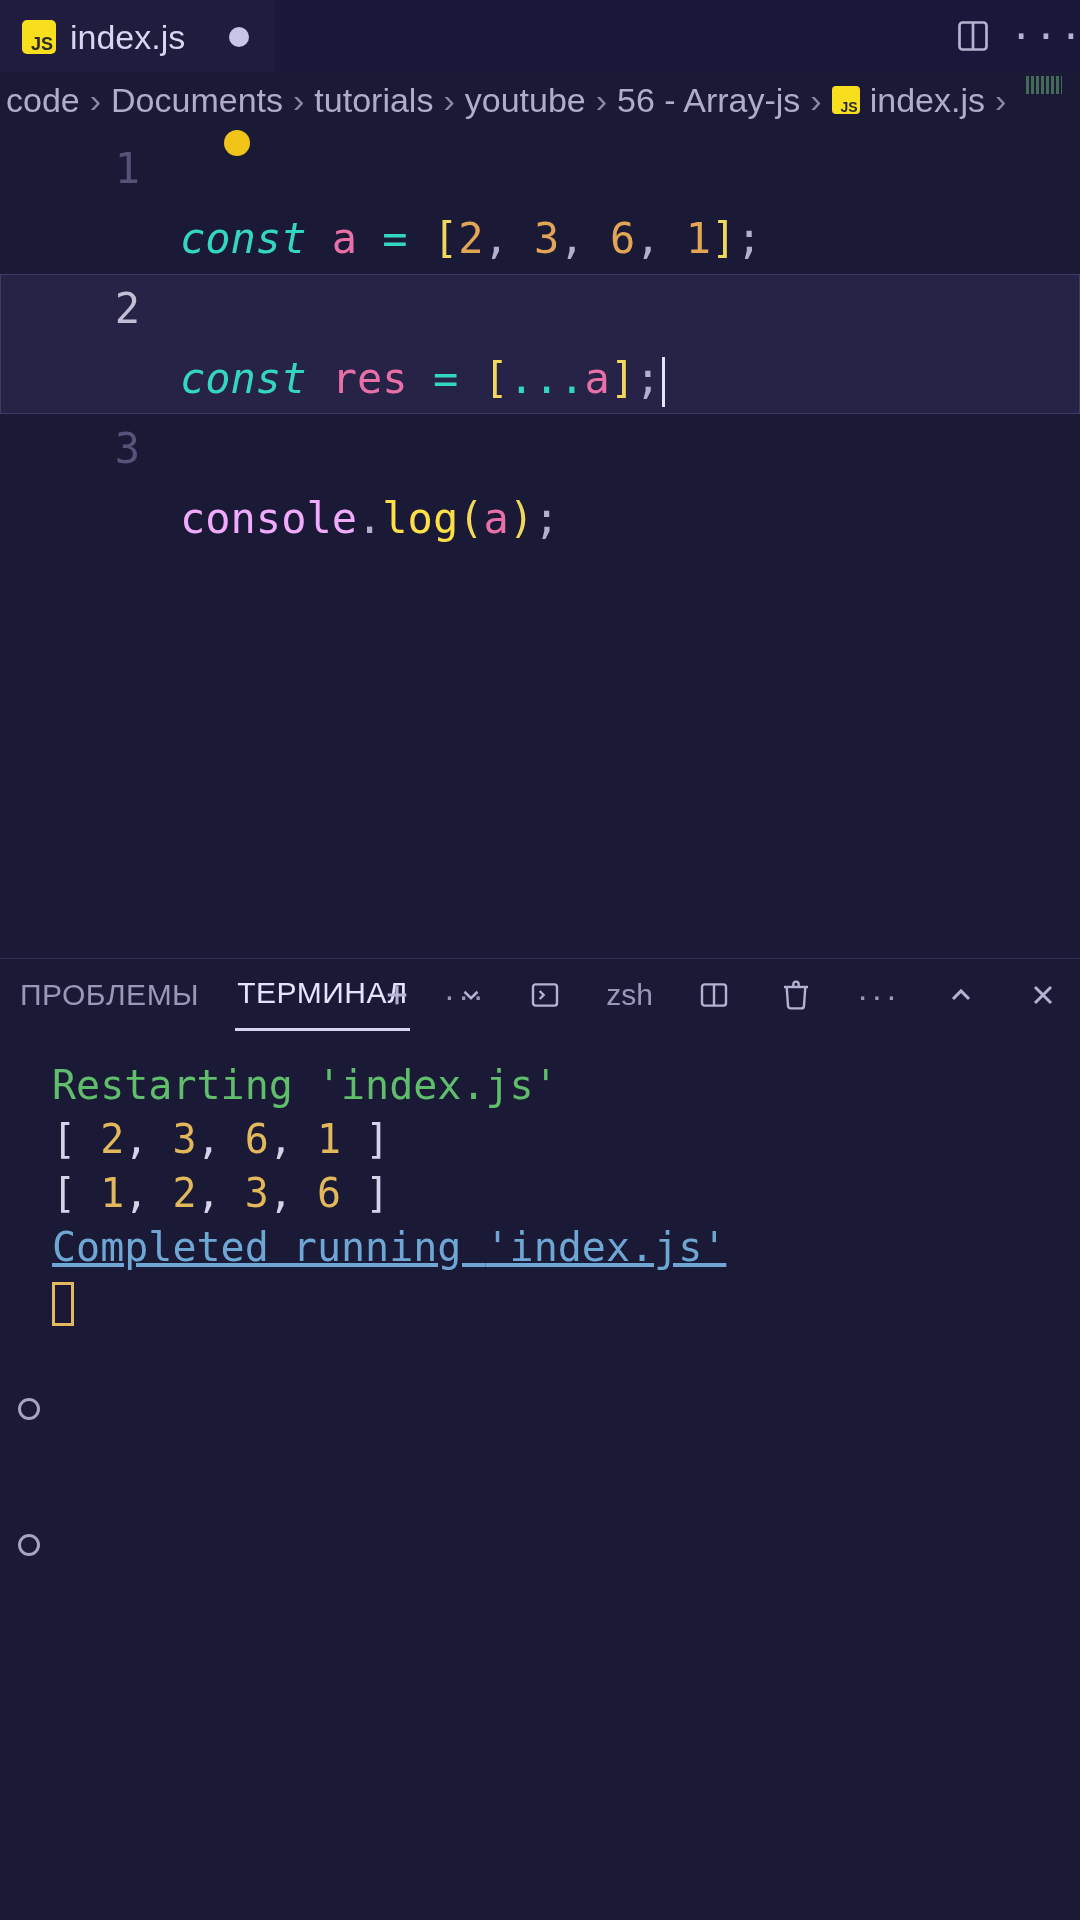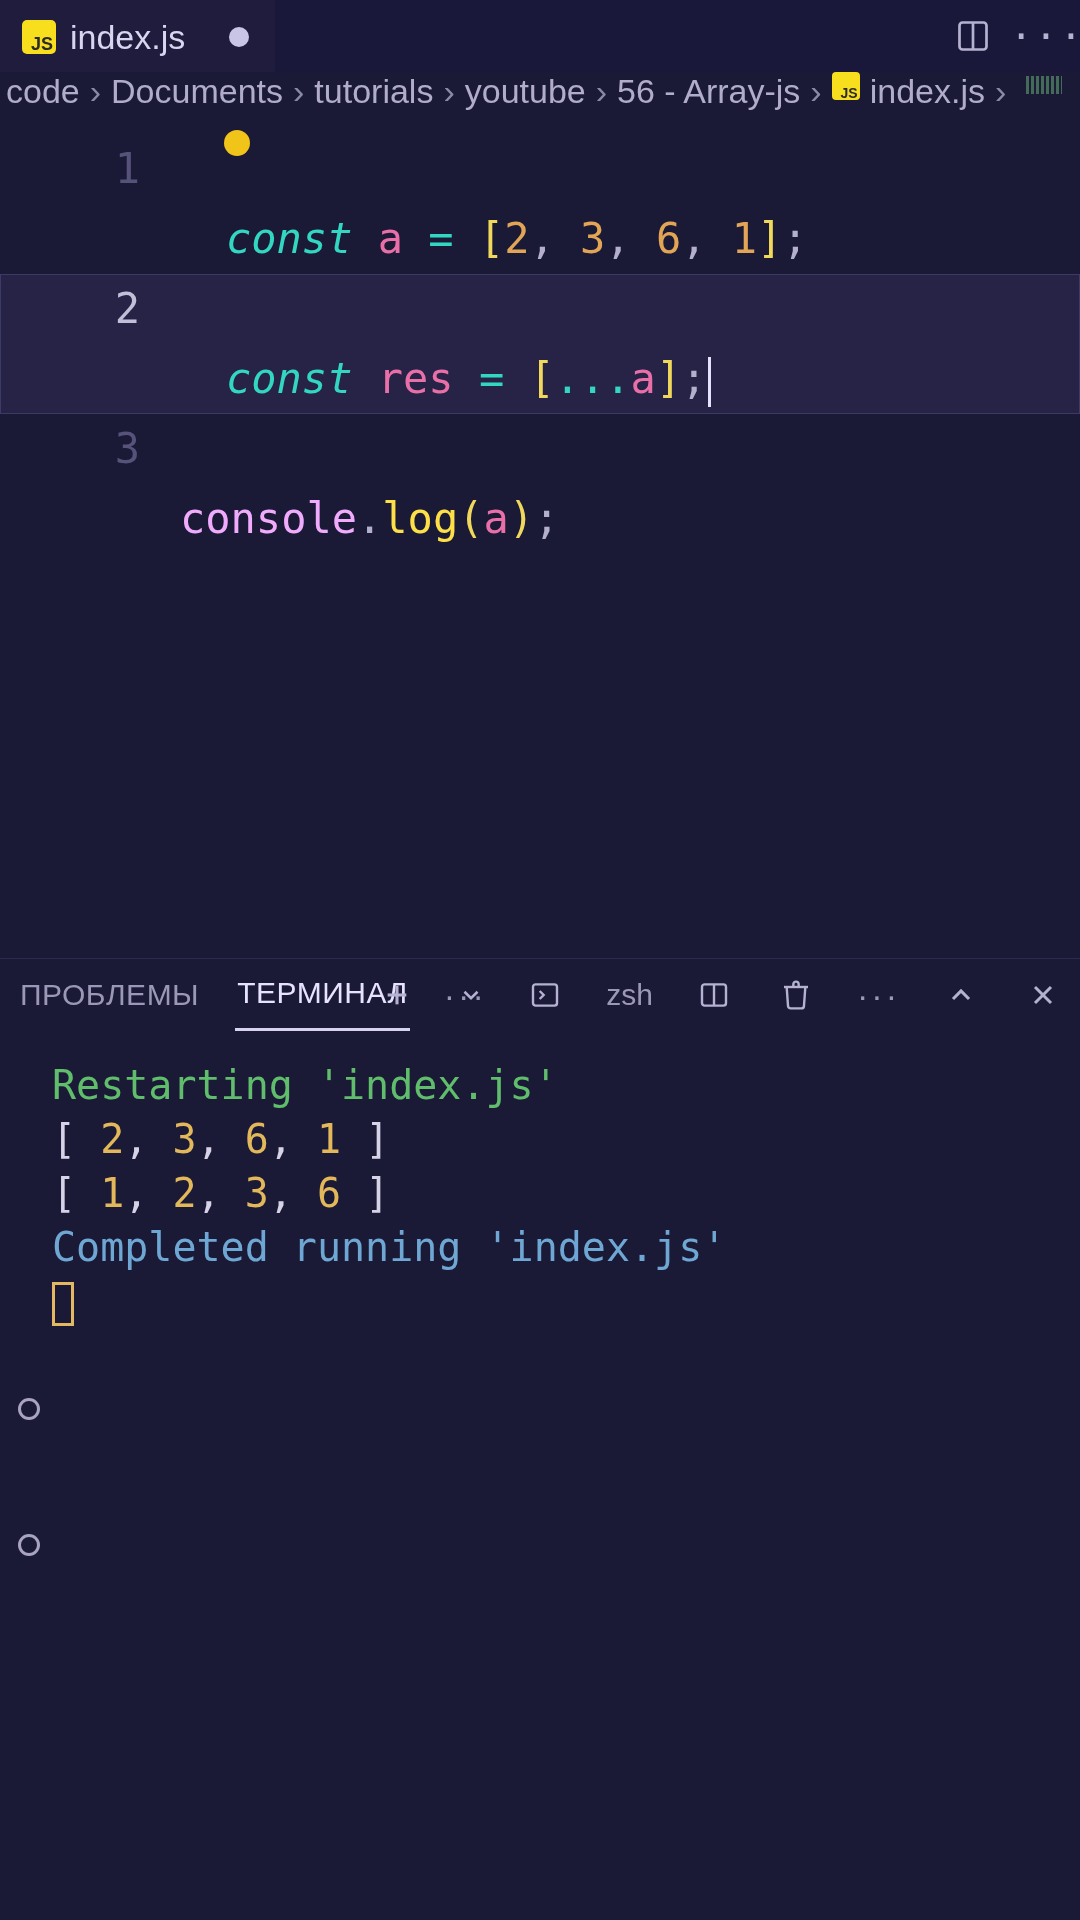--- a/index.html
+++ b/index.html
@@ -56,21 +56,21 @@
   .icon-btn {
     width: 42px; height: 42px; display:flex; align-items:center; justify-content:center;
     cursor: pointer; color: #b5b1d1;
   }
   .icon-btn svg { width: 36px; height: 36px; }
   .dots { font-size: 38px; letter-spacing: 2px; line-height: 0; }
 
   
   .breadcrumbs {
     height: 56px;
-    display: flex; align-items: flex-start;
+    display: flex; align-items: center;
     font-family: -apple-system, 'Segoe UI', sans-serif;
     font-size: 34px;
     color: #b0acca;
     padding: 0 6px;
     white-space: nowrap;
     overflow: hidden;
     position: relative;
   }
   .crumb { cursor: pointer; }
   .sep { margin: 0 10px; color: #8b88a8; }
@@ -114,21 +114,21 @@
   .code { flex: 1; white-space: pre; position: relative; }
   .cursor {
     display: inline-block;
     width: 3px; height: 50px;
     background: #e6e1ff;
     vertical-align: middle;
     margin-left: 1px;
   }
 
   
-  .tok-kw   { color: #33d6c1; font-style: italic; margin-left: 46px; }  
+  .tok-kw   { color: #33d6c1; font-style: italic; }  
   .tok-var  { color: #e96fa8; }                       
   .tok-op   { color: #33d6c1; }                       
   .tok-br   { color: #f0d85c; }                       
   .tok-num  { color: #e2a556; }
   .tok-punc { color: #b4b0cc; }
   .tok-obj  { color: #f0abfc; }
   .tok-fn   { color: #fde047; }
   .tok-spread{ color: #33d6c1; }
 
   
@@ -155,21 +155,21 @@
 
   
   .terminal {
     padding: 28px 52px;
     font-size: 40px;
     line-height: 54px;
   }
   .term-green   { color: #5fbd6b; }
   .term-yellow  { color: #e2b85b; }
   .term-default { color: #d6d2e8; }
-  .term-string  { color: #6fa7d4; }
+  .term-string  { color: #6fa7d4; text-decoration: underline; }
   .term-cursor {
     display:inline-block; width: 22px; height: 44px;
     border: 3px solid #e3b860;
     margin-top: 8px;
   }
 
   
   .ghost { position:absolute; left: 18px; width: 22px; height: 22px; border:3px solid #a8a4c0; border-radius:50%; }
   .ghost.g1 { top: 1398px; }
   .ghost.g2 { top: 1534px; }

